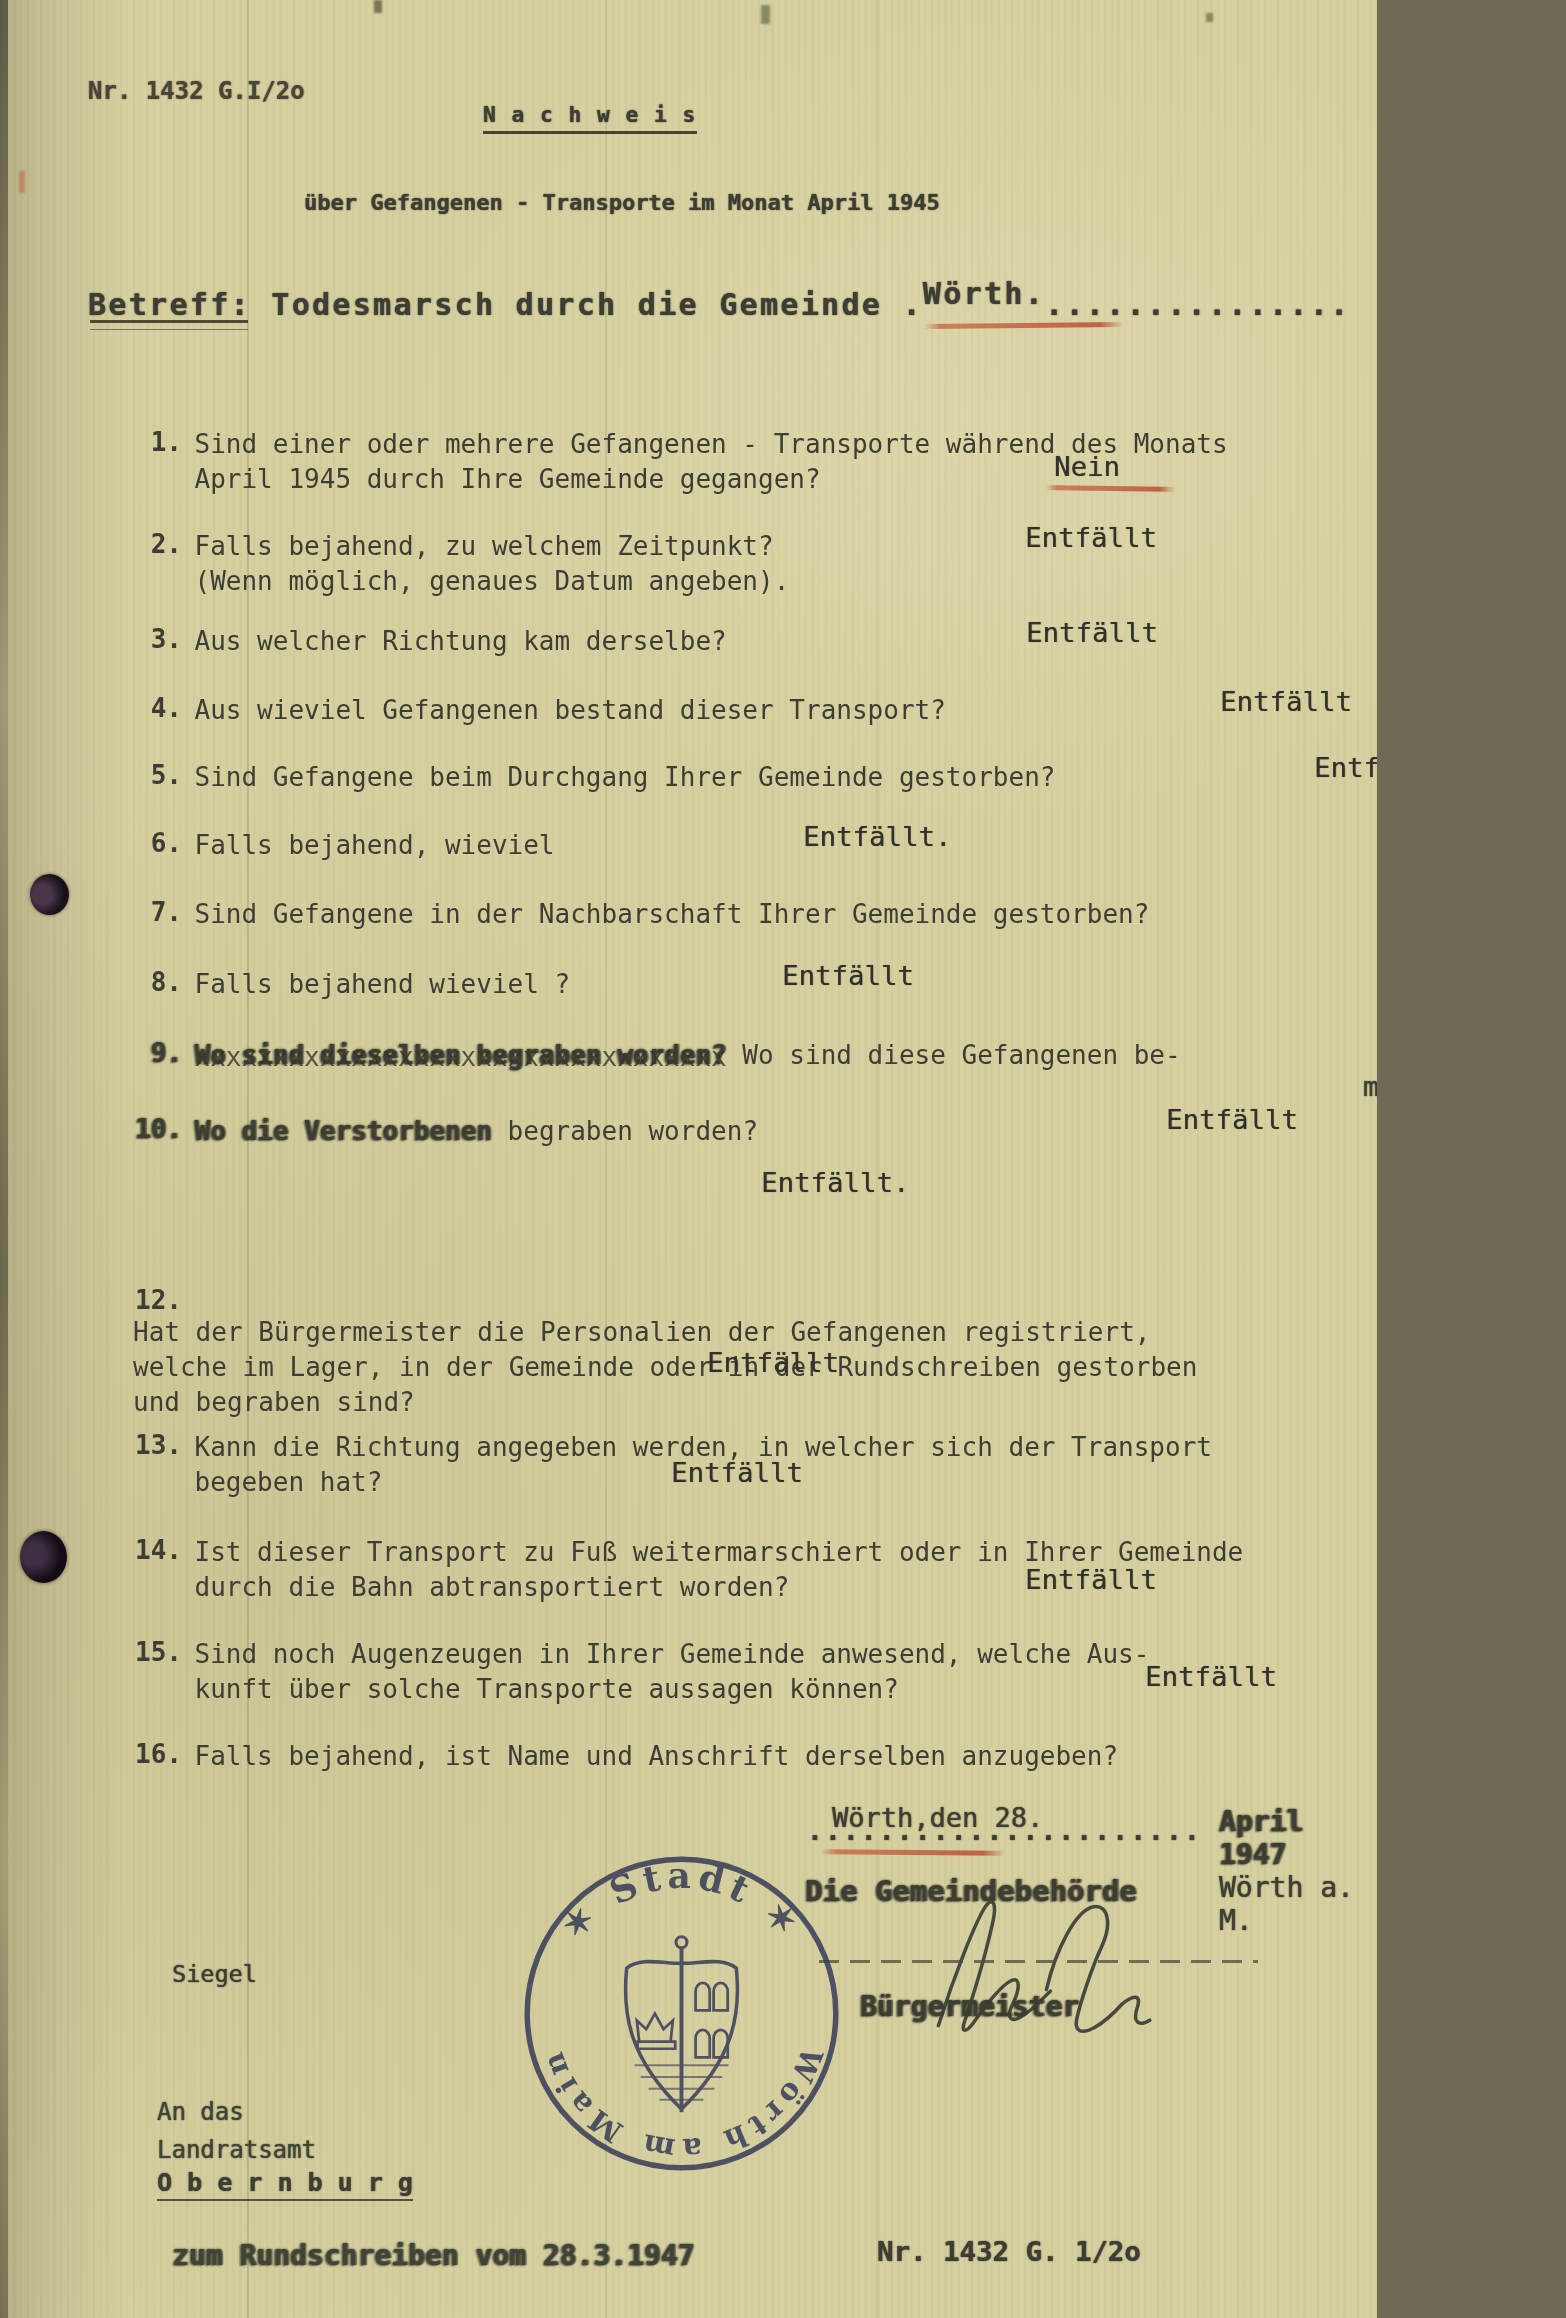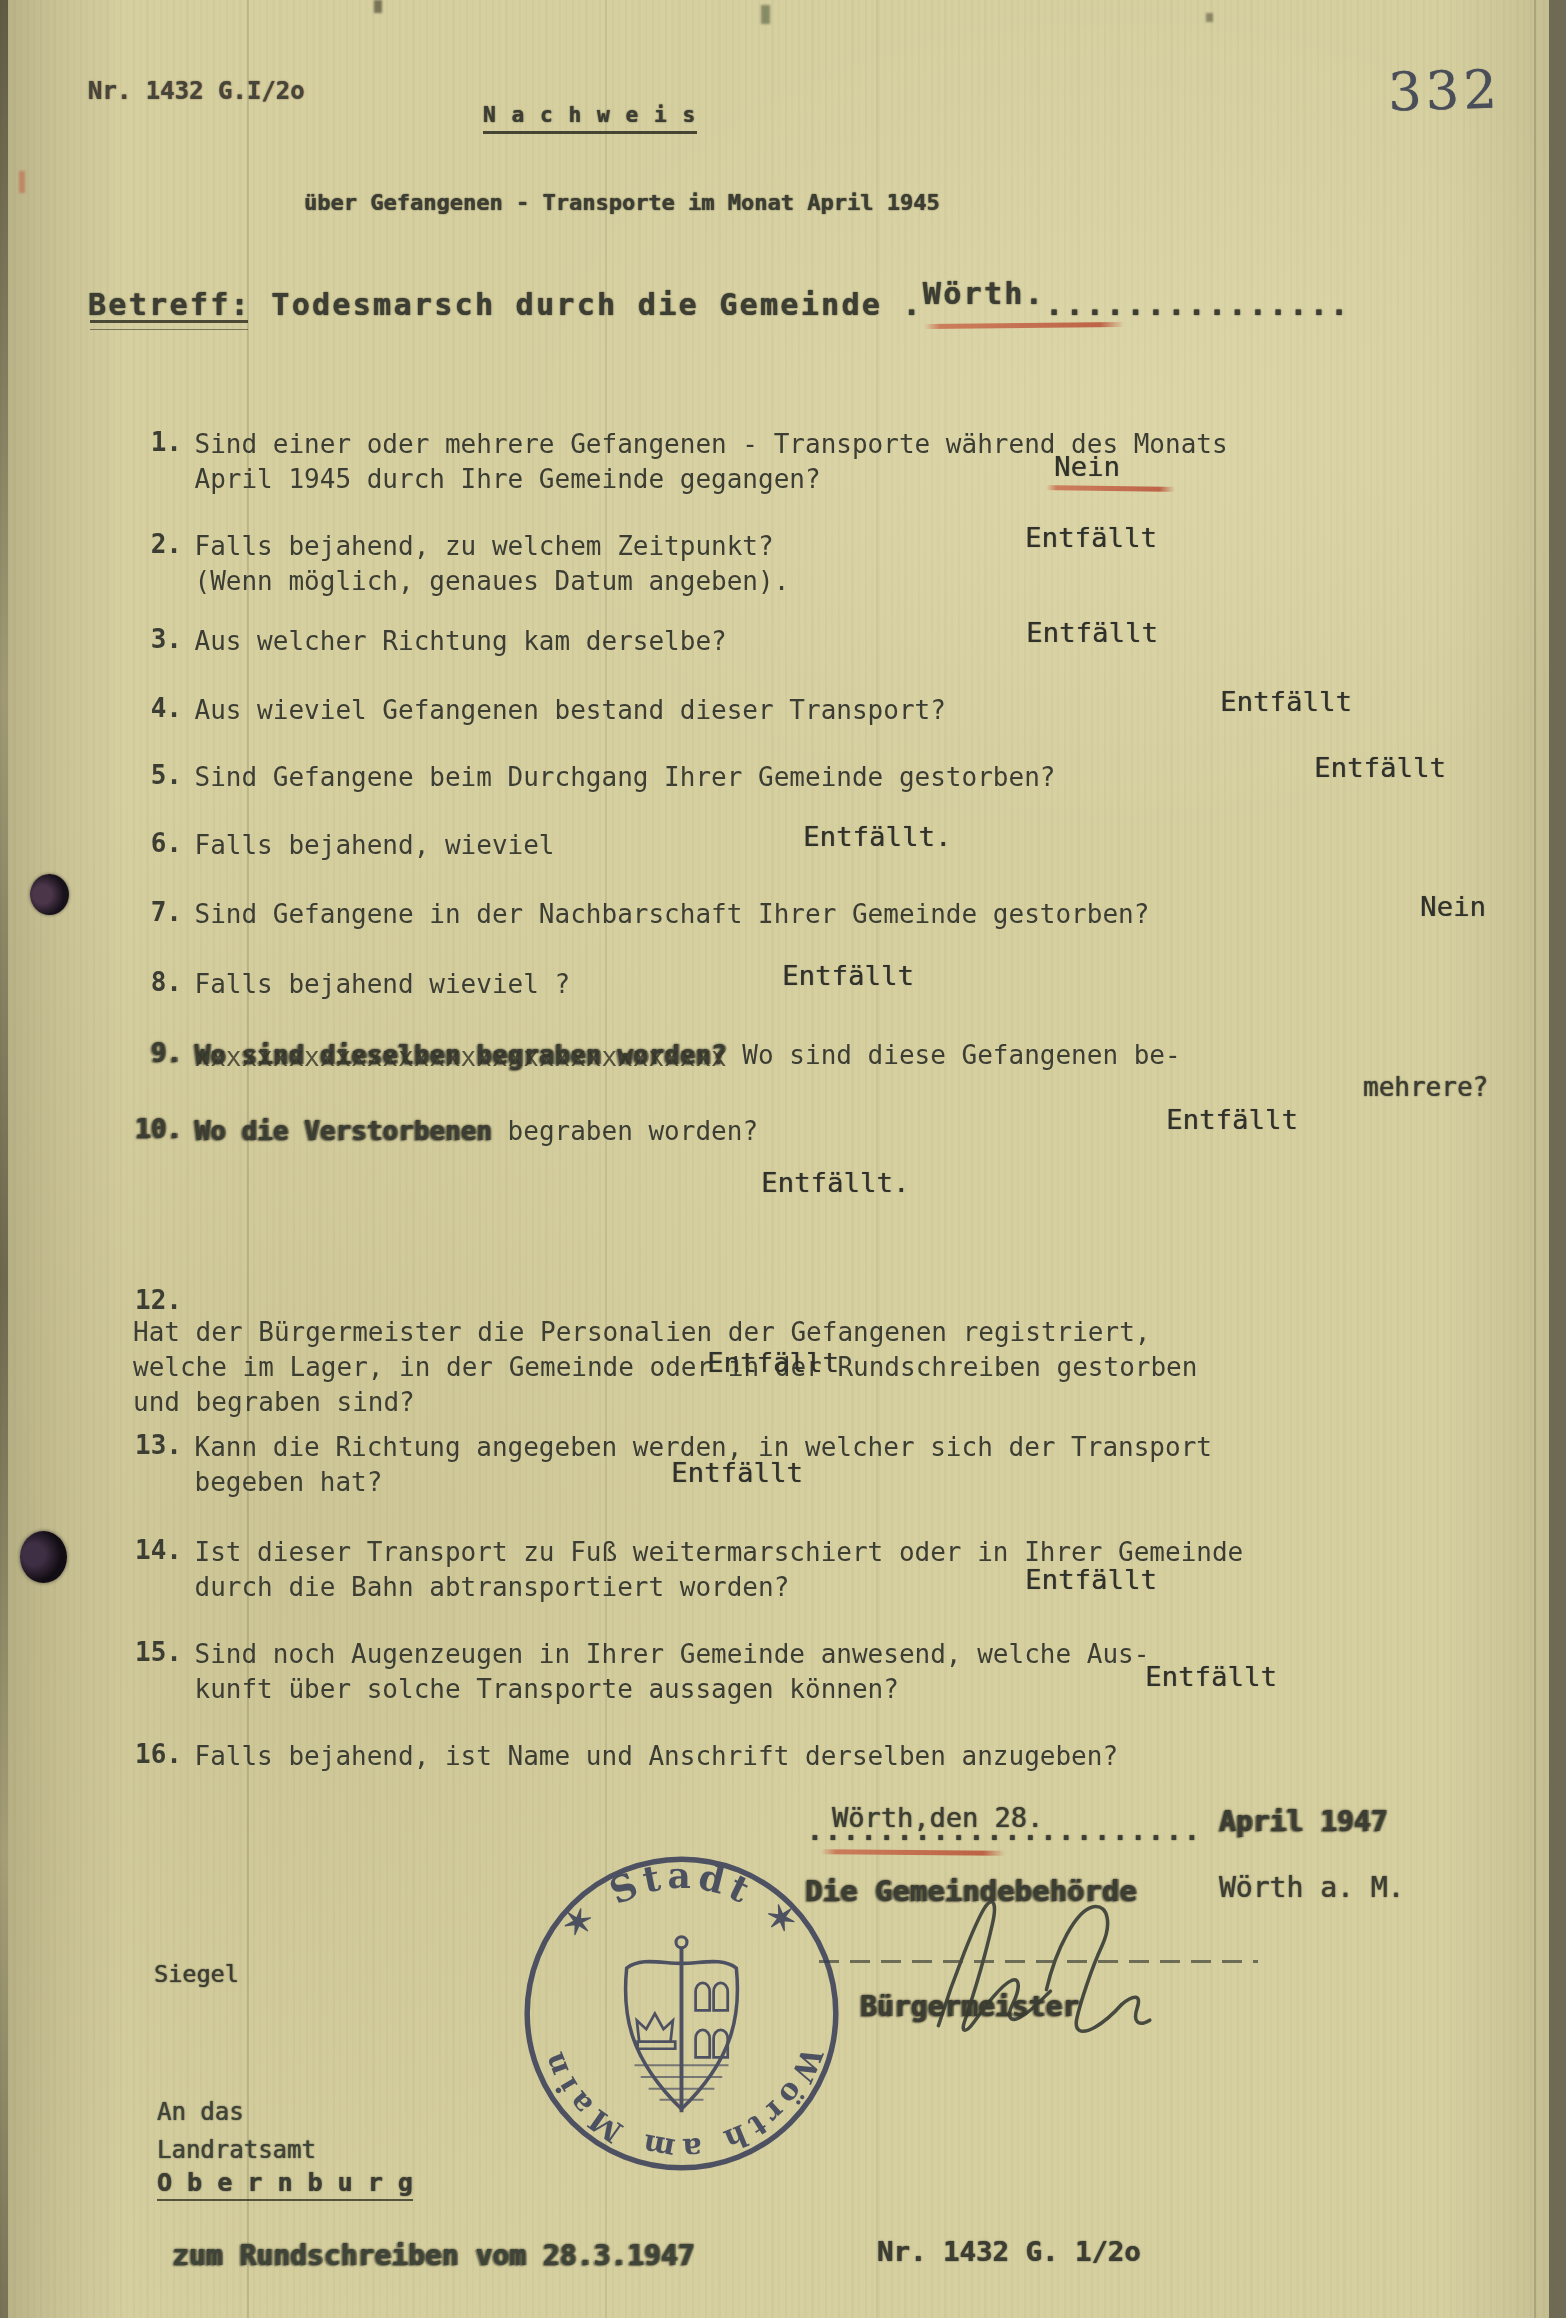--- a/index.html
+++ b/index.html
@@ -1,17 +1,17 @@
 <!DOCTYPE html>
 <html style="font-size:12.5px"><head>
 <meta charset="utf-8">
 <style>
   html,body{margin:0;padding:0;background:#6f6a54;}
   .page{
-    position:relative;width:1549px;height:2319px;overflow:hidden;
+    position:relative;width:1377px;height:2319px;overflow:hidden;
     background:
       radial-gradient(1018px 705px at 72% 18%, rgba(255,250,214,.16), transparent 60%),
       radial-gradient(783px 1175px at 18% 68%, rgba(115,105,58,.10), transparent 70%),
       repeating-linear-gradient(90deg, rgba(110,100,60,.05) 0 2.3px, rgba(0,0,0,0) 2.3px 6.3px, rgba(140,130,82,.045) 6.3px 8.6px, rgba(0,0,0,0) 8.6px 13.3px),
       linear-gradient(90deg, rgba(85,78,50,.24) 0, rgba(85,78,50,.10) 55px, rgba(85,78,50,0) 125px, rgba(85,78,50,0) 1441px, rgba(85,78,50,.07) 1512px, rgba(85,78,50,.16) 1567px),
       #d6cfa0;
     font-family:"DejaVu Sans Mono", monospace;color:#3c3d33;
   }
   .t{position:absolute;text-shadow:0.5px 0.3px 1.3px rgba(55,55,40,.85), -0.5px -0.2px 1.1px rgba(55,55,40,.45);}
   .bold{font-weight:bold;}
@@ -166,21 +166,21 @@
   <svg style="left:846px;top:1894px;" width="368" height="149" viewBox="0 0 470 190">
     <g fill="none" stroke="#3b3f37" stroke-width="4.5" stroke-linecap="round" opacity=".92">
       <path d="M118,168 C138,104 166,34 178,16 C188,2 193,12 187,38 C175,92 157,146 151,164 C147,176 153,178 163,164 C179,142 198,116 212,110 C224,106 221,124 213,140 C205,156 209,165 223,157 C239,148 251,133 261,124"></path>
       <path d="M256,122 C268,70 294,20 316,16 C336,13 339,40 327,66 C313,96 299,140 295,158 C291,175 300,180 318,170 C332,162 344,150 352,141"></path>
       <path d="M352,141 C366,129 378,127 372,145 C366,163 373,170 388,161"></path>
     </g>
   </svg>
   <div class="sigline" style="left:819px;top:1960px;width:439px;height:3.1px;"></div>
   <span class="t smudge" style="left:860px;top:1990px;font-size:28px;">Bürgermeister</span>
 
-  <span class="t" style="left:154px;top:1960px;font-size:23.5px;">Siegel</span>
+  <span class="t" style="left:172px;top:1960px;font-size:23.5px;">Siegel</span>
 
   <svg class="stamp" style="left:517px;top:1849px;" width="329" height="329" viewBox="0 0 420 420">
     <defs>
       <path id="arcT" d="M 50,210 A 160,160 0 0 1 370,210" fill="none"></path>
       <path id="arcB" d="M 370,210 A 160,160 0 0 1 50,210" fill="none"></path>
     </defs>
     <g stroke="#343a56" fill="none">
       <circle cx="210" cy="210" r="197" stroke-width="7"></circle>
       <path stroke-width="4.5" d="M 140,152 C 158,138 185,146 210,146 C 235,146 262,138 280,152 C 286,212 276,268 210,332 C 144,268 134,212 140,152 Z"></path>
       <path stroke-width="5" d="M210,126 V336"></path>

